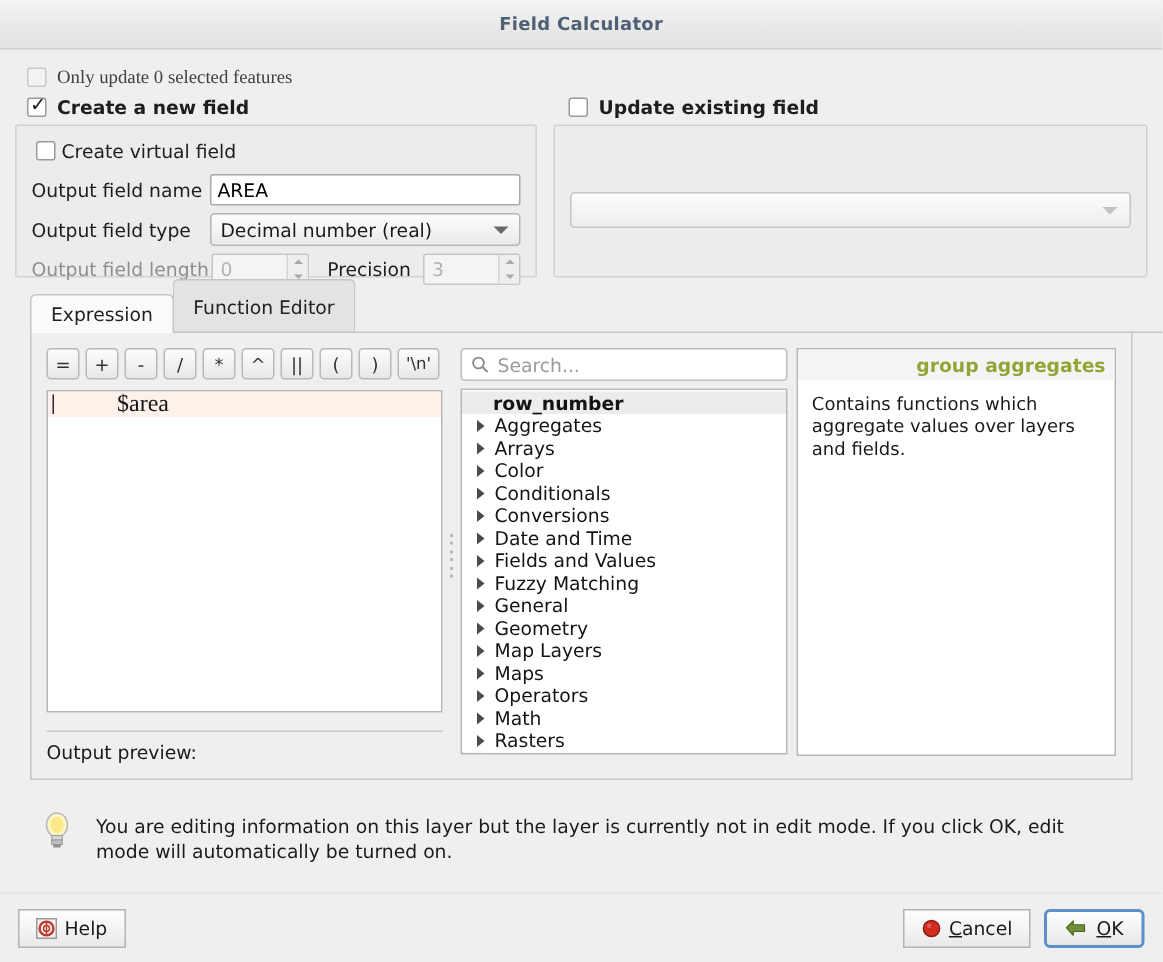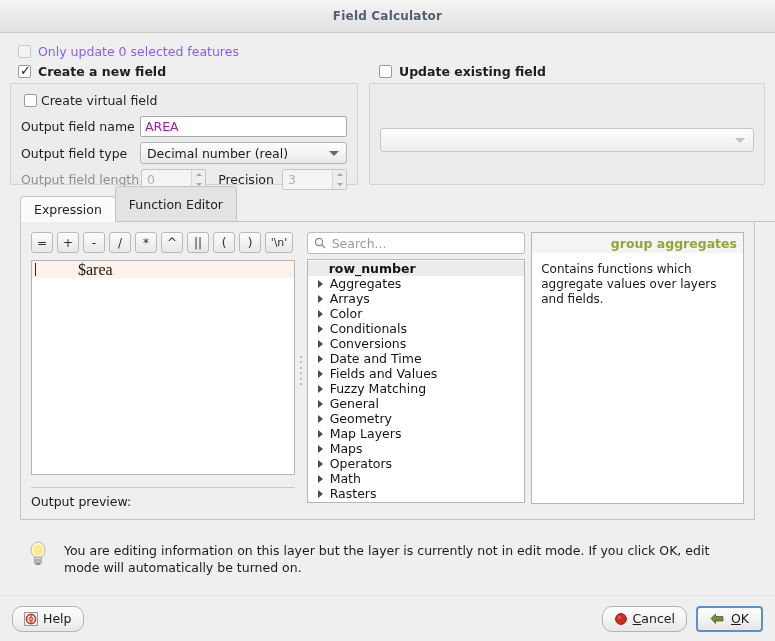--- a/index.html
+++ b/index.html
@@ -41,21 +41,21 @@
   .cb {
     width: 13px; height: 13px; border:1px solid #9a9a9a; background:#fff;
     border-radius:2px; display:inline-block; position:relative; flex:none;
   }
   .cb.disabled { border-color:#c9c9c9; background:#f3f3f3; }
   .cb.checked::after{
     content:"✓"; position:absolute; left:1px; top:-3px;
     font-size:13px; line-height:15px; color:#161616; font-family:"DejaVu Sans",sans-serif;
   }
   .lbl-bold { font-weight:bold; font-size:12.5px; }
-  .lbl-dim  { color:#8b5cf6; font-size:12.5px; }
+  .lbl-dim  { color:#404040; font-size:12.5px;font-family:Liberation Serif, serif; }
 
   
   .cols { display:flex; gap:11px; }
   .col-left { width: 348px; }
   .col-right { width: 396px; }
 
   .groupbox {
     border:1px solid #d2d2d2; border-radius:2px;
     background:#ececec;
   }
@@ -64,21 +64,21 @@
 
   .virtual-row { display:flex; align-items:center; gap:4px; margin: 1px 0 8px 3px; }
 
   .fieldrow { display:flex; align-items:center; margin-bottom:5px; }
   .fieldrow .flabel { width:122px; font-size:12.5px; color:#1e1e1e; }
   .fieldrow .flabel.dim { color:#8f8f8f; }
 
   input.txt {
     height:21px; border:1px solid #a9a9a9; background:#ffffff;
     font-family:"DejaVu Sans","Liberation Sans",sans-serif; font-size:12.5px;
-    padding:0 4px; color:#a21caf; border-radius:2px; outline:none;
+    padding:0 4px; color:#000000; border-radius:2px; outline:none;
   }
   .combo {
     height:22px; border:1px solid #b5b5b5; border-radius:3px;
     background: linear-gradient(to bottom,#fdfdfd 0%, #f3f3f3 50%, #e9e9e9 100%);
     display:flex; align-items:center; padding:0 6px; font-size:12.5px;
     position:relative; color:#1a1a1a;
   }
   .combo .arrow {
     position:absolute; right:7px; top:50%; margin-top:-2px;
     width:0;height:0;border-left:5px solid transparent;border-right:5px solid transparent;
@@ -231,21 +231,21 @@
 
   
   .footer {
     position:absolute; left:0; right:0; bottom:0; height:46px;
     border-top:1px solid #e3e3e3;
     display:flex; align-items:center; justify-content:space-between;
     padding: 0 12px;
   }
   .btn {
     height:26px; min-width:62px; padding:0 11px;
-    border:1px solid #b3b3b3; border-radius:10px;
+    border:1px solid #b3b3b3; border-radius:0;
     background: linear-gradient(to bottom,#fdfdfd 0%,#f4f4f4 50%,#e8e8e8 100%);
     display:flex; align-items:center; justify-content:center; gap:5px;
     font-size:12.5px; color:#1a1a1a;
   }
   .btn.default {
     border:2px solid #5b91c4; border-radius:4px; padding:0 12px;
     background: linear-gradient(to bottom,#fdfdfd 0%,#f3f3f3 50%,#e6e6e6 100%);
   }
   .btn .u { text-decoration: underline; }
   .footer-right { display:flex; gap:9px; align-items:center; }

